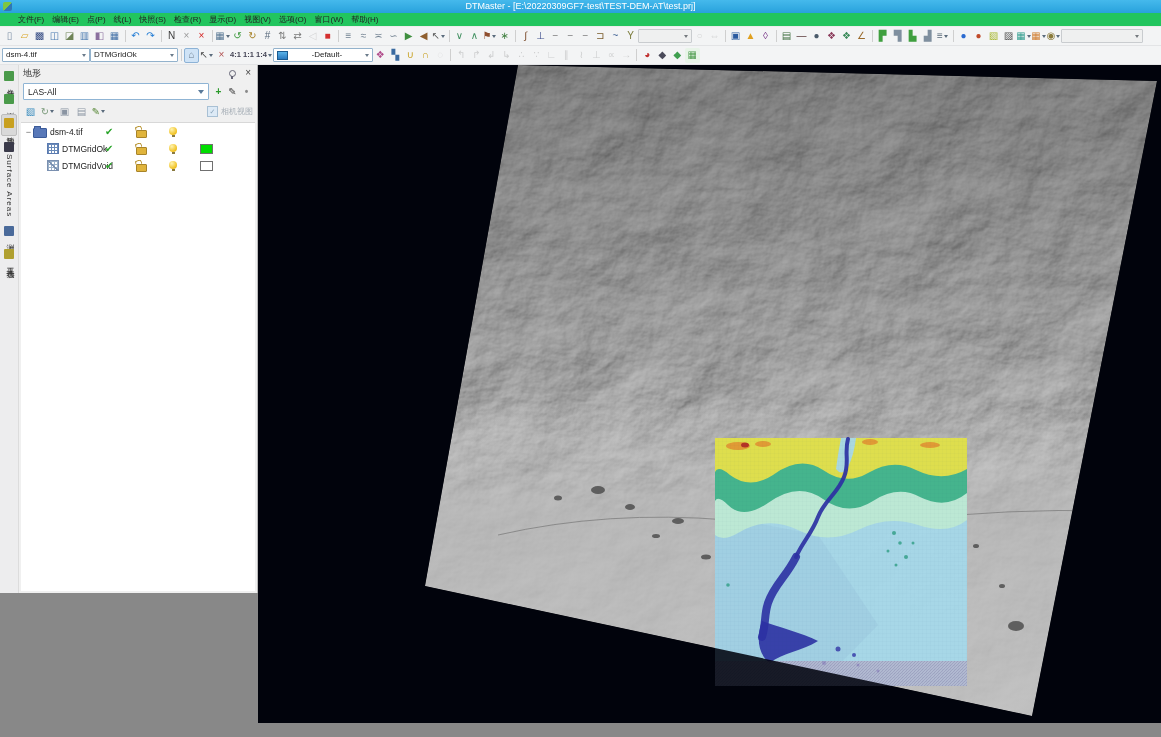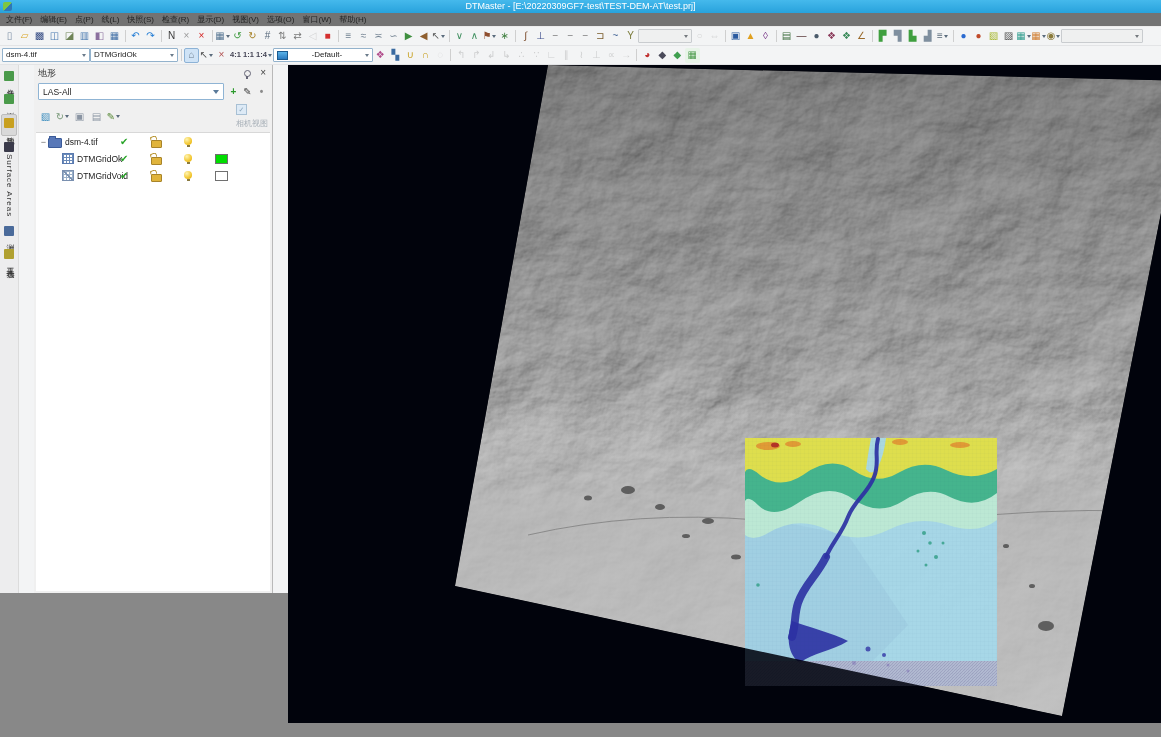--- a/index.html
+++ b/index.html
@@ -5,42 +5,42 @@
   html,body{margin:0;padding:0;background:#888;}
   body{width:1161px;height:737px;overflow:hidden;font-family:"Liberation Sans","DejaVu Sans",sans-serif;-webkit-font-smoothing:antialiased;}
   .app{width:1161px;height:593px;display:flex;flex-direction:column;background:#f3f4f5;}
 
   
   .titlebar{height:13px;background:linear-gradient(#45b9ec,#28a2dc);position:relative;flex:0 0 auto;}
   .titlebar .ttxt{position:absolute;left:0;right:0;top:0;text-align:center;color:#fff;font-size:9px;line-height:13px;white-space:nowrap;}
   .appicon{position:absolute;left:3px;top:2px;width:9px;height:9px;background:linear-gradient(135deg,#7ec641 0 50%,#2f77b5 50% 100%);border-radius:2px;}
 
   
-  .menubar{height:13px;background:#737373;display:flex;align-items:center;padding-left:2px;flex:0 0 auto;border-bottom:1px solid #ececec;}
+  .menubar{height:13px;background:#22c55e;display:flex;align-items:center;padding-left:14px;flex:0 0 auto;border-bottom:1px solid #ececec;}
   .mi{font-size:8px;color:#222;padding:0 4px;line-height:13px;white-space:nowrap;cursor:default;}
 
   
   .toolbar{height:18px;background:#f3f4f5;display:flex;align-items:center;padding:0 2px;flex:0 0 auto;border-bottom:1px solid #e3e4e6;}
   .tbtn{min-width:15px;width:15px;height:15px;display:flex;align-items:center;justify-content:center;border-radius:2px;box-sizing:border-box;cursor:default;}
   .tbtn .g{font-size:10px;line-height:1;}
   .tbtn.txt{width:auto;min-width:13px;padding:0 1px;}
   .tbtn.txt .g{font-size:7.5px;font-weight:bold;color:#445;}
   .tbtn.off{opacity:.35;filter:grayscale(.7);}
   .tbtn.dd::after{content:"";width:0;height:0;border-left:2.5px solid transparent;border-right:2.5px solid transparent;border-top:3px solid #5a6b7c;margin-left:1px;}
   .tbtn.sep{width:6px;min-width:6px;}
   .tbtn.sep::before{content:"";width:1px;height:12px;background:#cfcfcf;}
   .tbtn.combo{width:auto;justify-content:space-between;background:#fff;border:1px solid #93b2cc;height:14px;padding:0 3px;border-radius:1px;}
   .tbtn.combo .g{font-size:8px;color:#222;white-space:nowrap;overflow:hidden;}
   .tbtn.combo.off{opacity:1;background:#eef0f2;border-color:#c2cdd8;}
   .tbtn.combo.dd::after{border-top-color:#6b7b8b;}
   .tbtn.has-mon::before{content:"";width:9px;height:7px;background:linear-gradient(#59b2e8,#2a7ac0);border:1px solid #1a5a90;margin-right:2px;flex:0 0 auto;}
   .tbtn.actbg{background:#cfe3f6;border:1px solid #8cb2d6;}
 
   
-  .content{flex:1;display:flex;min-height:0;gap:15px;}
+  .content{flex:1;display:flex;min-height:0;}
 
   
   .strip{width:18px;background:#ededee;border-right:1px solid #dcdcdc;display:flex;flex-direction:column;align-items:center;padding-top:3px;gap:3px;flex:0 0 auto;}
   .vtab{display:flex;flex-direction:column;align-items:center;padding:3px 0;width:16px;border-radius:2px;cursor:default;}
   .vtab.active{background:#d9d9d9;border:1px solid #bdbdbd;box-sizing:border-box;}
   .vic{width:10px;height:10px;border-radius:1px;margin-bottom:2px;flex:0 0 auto;}
   .vlabel{writing-mode:vertical-rl;font-size:8px;color:#333;letter-spacing:1px;white-space:nowrap;}
 
   
   .panel{width:238px;background:#f0f0f0;border-right:1px solid #b9b9b9;display:flex;flex-direction:column;flex:0 0 auto;}
@@ -48,21 +48,21 @@
   .phead .sp{flex:1;}
   .pin{width:5px;height:5px;border:1.5px solid #667;border-radius:50%;position:relative;margin-right:7px;}
   .pin::after{content:"";position:absolute;top:5px;left:1px;width:1.5px;height:3px;background:#667;}
   .pclose{font-size:10px;color:#444;line-height:1;padding:0 2px;}
   .prow{display:flex;align-items:center;padding:2px 4px;gap:3px;}
   .pcombo{flex:1;height:15px;background:#fff;border:1px solid #8fb4d4;display:flex;align-items:center;justify-content:space-between;padding:0 4px;font-size:8.5px;color:#222;border-radius:1px;}
   .pcombo::after{content:"";width:0;height:0;border-left:3px solid transparent;border-right:3px solid transparent;border-top:4px solid #5a7a9a;}
   .sbtn{width:13px;height:13px;display:flex;align-items:center;justify-content:center;font-size:10px;border-radius:2px;}
   .ptools{display:flex;align-items:center;padding:2px 4px;gap:2px;}
   .ptools .sp{flex:1;}
-  .matchview{display:flex;align-items:flex-start;gap:3px;flex-direction:column;}
+  .matchview{display:flex;align-items:flex-end;gap:3px;}
   .cb{width:9px;height:9px;border:1px solid #a8c0d4;background:#ddeaf6;font-size:7px;color:#8aa4ba;display:flex;align-items:center;justify-content:center;}
   .mlabel{font-size:8px;color:#a8b0b8;}
 
   
   .tree{flex:1;background:#fff;border-top:1px solid #d8d8d8;margin:1px 2px 2px 2px;position:relative;overflow:hidden;}
   .thead{height:15px;background:#fafafa;border-bottom:1px solid #e4e4e4;position:relative;font-size:8.5px;color:#333;}
   .th0{position:absolute;left:4px;top:1px;display:flex;align-items:center;gap:2px;}
   .thc{position:absolute;top:2px;border-left:1px solid #e8e8e8;padding-left:3px;}
   .c1{left:82px;}.c2{left:114px;}.c3{left:147px;}.c4{left:179px;}
   .trow{height:17px;position:relative;display:flex;align-items:center;font-size:8.5px;color:#222;}

